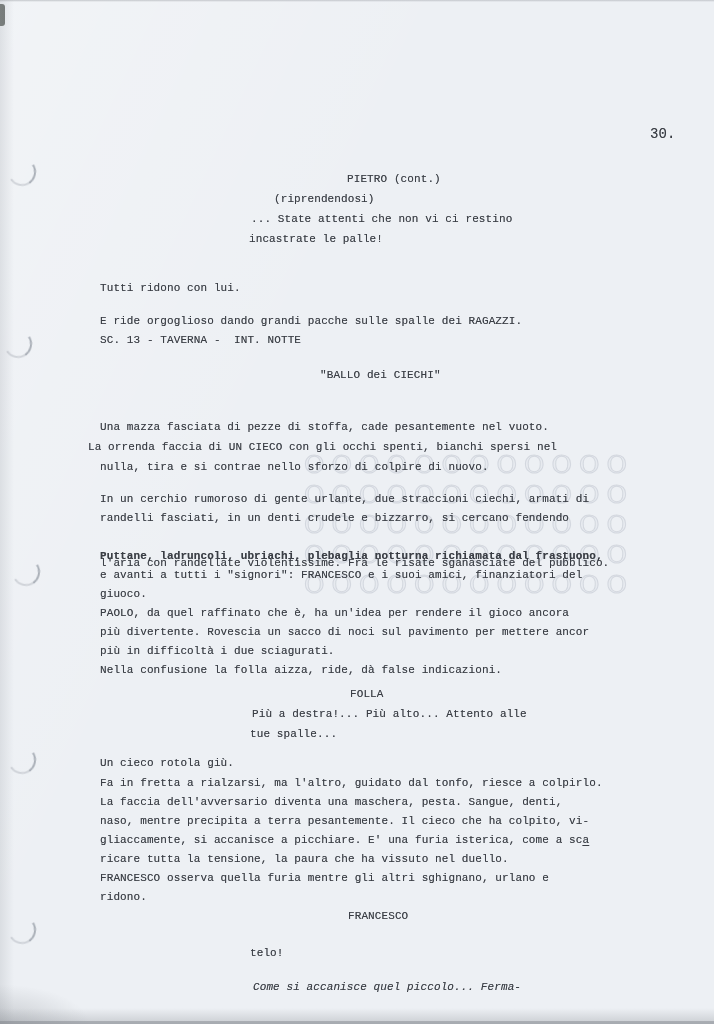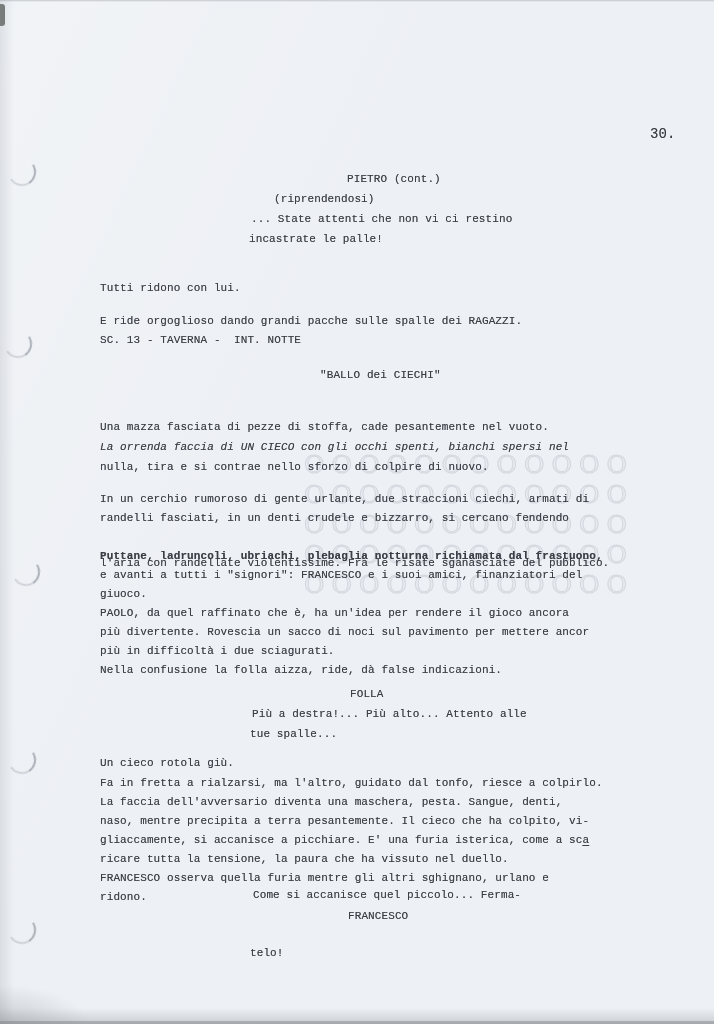--- a/index.html
+++ b/index.html
@@ -98,21 +98,21 @@
       <div class="line page-number" style="left: 650px; top: 127px;">30.</div>
       <div class="line character" style="left: 347px; top: 172px;">PIETRO (cont.)</div>
       <div class="line parenthetical" style="left: 274px; top: 192px;">(riprendendosi)</div>
       <div class="line dialogue" style="left: 251px; top: 212px;">... State attenti che non vi ci restino</div>
       <div class="line dialogue" style="left: 249px; top: 232px;">incastrate le palle!</div>
       <div class="line action" style="left: 100px; top: 270px; margin-top: 44px;">E ride orgoglioso dando grandi pacche sulle spalle dei RAGAZZI.</div>
       <div class="line action" style="left: 100px; top: 281px;">Tutti ridono con lui.</div>
       <div class="line scene-heading" style="left: 100px; top: 333px;">SC. 13 - TAVERNA -  INT. NOTTE</div>
       <div class="line title" style="left: 320px; top: 368px;">"BALLO dei CIECHI"</div>
       <div class="line action" style="left: 100px; top: 404px; margin-top: 16px;">Una mazza fasciata di pezze di stoffa, cade pesantemente nel vuoto.</div>
-      <div class="line action" style="left: 100px; top: 440px; font-style: italic;">La orrenda faccia di UN CIECO con gli occhi spenti, bianchi spersi nel</div>
+      <div class="line action" style="left: 88px; top: 440px;">La orrenda faccia di UN CIECO con gli occhi spenti, bianchi spersi nel</div>
       <div class="line action" style="left: 100px; top: 460px;">nulla, tira e si contrae nello sforzo di colpire di nuovo.</div>
       <div class="line action" style="left: 100px; top: 492px;">In un cerchio rumoroso di gente urlante, due straccioni ciechi, armati di</div>
       <div class="line action" style="left: 100px; top: 511px;">randelli fasciati, in un denti crudele e bizzarro, si cercano fendendo</div>
       <div class="line action" style="left: 100px; top: 556px;">l'aria con randellate violentissime. Fra le risate sganasciate del pubblico.</div>
       <div class="line action" style="left: 100px; top: 549px; font-weight: bold;">Puttane, ladruncoli, ubriachi, plebaglia notturna richiamata dal frastuono,</div>
       <div class="line action" style="left: 100px; top: 568px;">e avanti a tutti i "signori": FRANCESCO e i suoi amici, finanziatori del</div>
       <div class="line action" style="left: 100px; top: 587px;">giuoco.</div>
       <div class="line action" style="left: 100px; top: 606px;">PAOLO, da quel raffinato che è, ha un'idea per rendere il gioco ancora</div>
       <div class="line action" style="left: 100px; top: 625px;">più divertente. Rovescia un sacco di noci sul pavimento per mettere ancor</div>
       <div class="line action" style="left: 100px; top: 644px;">più in difficoltà i due sciagurati.</div>
@@ -122,19 +122,19 @@
       <div class="line dialogue" style="left: 250px; top: 727px;">tue spalle...</div>
       <div class="line action" style="left: 100px; top: 756px;">Un cieco rotola giù.</div>
       <div class="line action" style="left: 100px; top: 776px;">Fa in fretta a rialzarsi, ma l'altro, guidato dal tonfo, riesce a colpirlo.</div>
       <div class="line action" style="left: 100px; top: 795px;">La faccia dell'avversario diventa una maschera, pesta. Sangue, denti,</div>
       <div class="line action" style="left: 100px; top: 814px;">naso, mentre precipita a terra pesantemente. Il cieco che ha colpito, vi-</div>
       <div class="line action" style="left: 100px; top: 833px;">gliaccamente, si accanisce a picchiare. E' una furia isterica, come a sc<span class="underl">a</span></div>
       <div class="line action" style="left: 100px; top: 852px;">ricare tutta la tensione, la paura che ha vissuto nel duello.</div>
       <div class="line action" style="left: 100px; top: 871px;">FRANCESCO osserva quella furia mentre gli altri sghignano, urlano e</div>
       <div class="line action" style="left: 100px; top: 890px;">ridono.</div>
       <div class="line character" style="left: 348px; top: 909px;">FRANCESCO</div>
-      <div class="line dialogue" style="left: 253px; top: 888px;">Come si accanisce quel piccolo... Ferma-</div>
+      <div class="line dialogue" style="left: 253px; top: 980px; font-style: italic;">Come si accanisce quel piccolo... Ferma-</div>
       <div class="line dialogue" style="left: 250px; top: 946px;">telo!</div>
     </div>
   <div class="corner-shadow-bl"></div>
   <div class="edge-bottom"></div>
   <div class="edge-bottom-line"></div>
 </div>
 
 </body></html>

